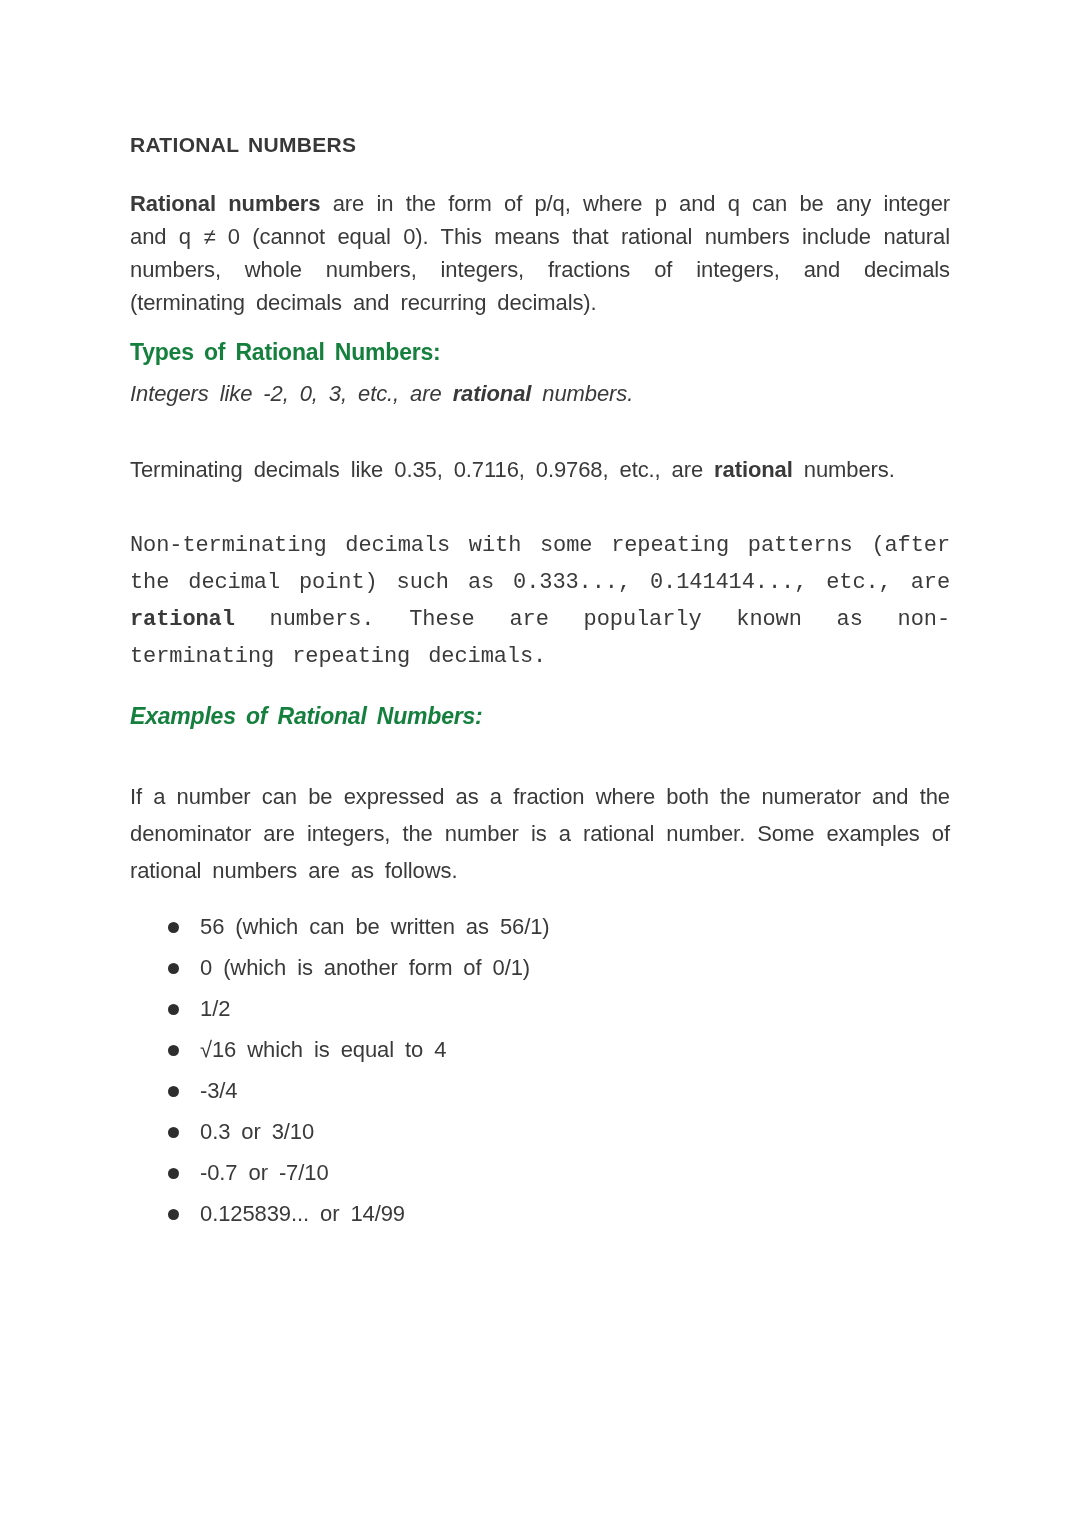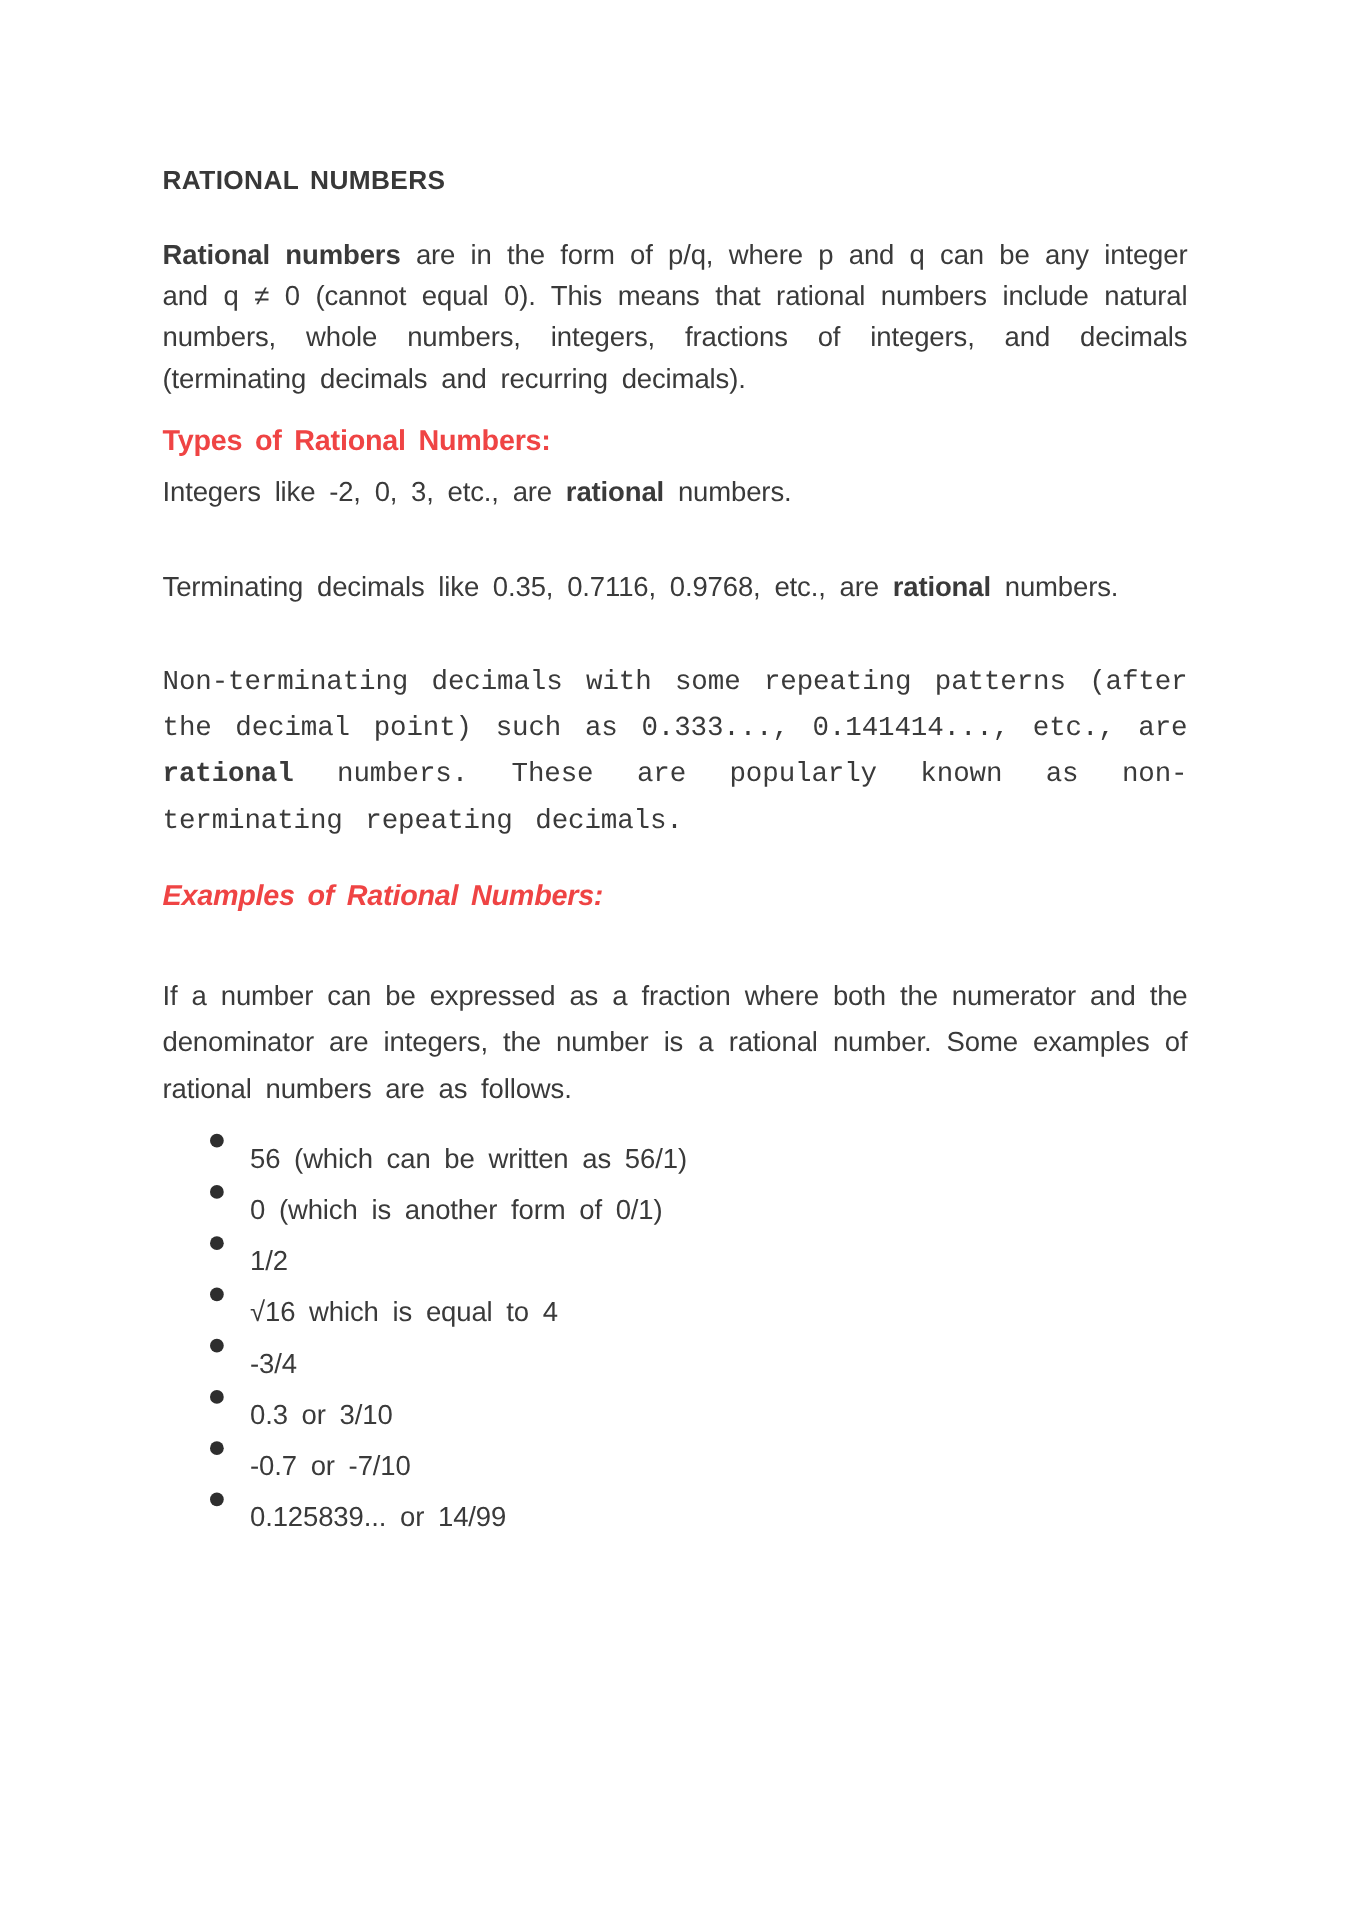--- a/index.html
+++ b/index.html
@@ -37,36 +37,37 @@
   .para.wide {
     line-height: 37px;
   }
   .b { font-weight: 700; }
   .section-heading {
     font-size: 23px;
     font-weight: 700;
     word-spacing: 4px;
     letter-spacing: -0.2px;
     margin: 0;
-    color: #ef4444;
+    color: #15803d;
   }
   .mt-types    { margin-top: 20px; margin-bottom: 11px; }
-  .mt-integers { margin-top: 0; }
+  .mt-integers { margin-top: 0; font-style: italic; }
   .mt-frac     { margin-top: 50px; }
   .mt-term     { margin-top: 41px; }
   .mt-nonterm  { margin-top: 39px; font-family: Liberation Mono, monospace; }
   .mt-examples { margin-top: 28px; font-style: italic; }
   .mt-ifnum    { margin-top: 48px; }
   .examples-list {
     list-style: none;
     margin: 17px 0 0 0;
     padding: 0;
   }
   .examples-list li {
     display: flex;
+    align-items: center;
     padding-left: 38px;
     font-size: 22px;
     line-height: 41px;
     word-spacing: 5px;
     letter-spacing: -0.1px;
   }
   .dot {
     flex: none;
     width: 11px;
     height: 11px;

